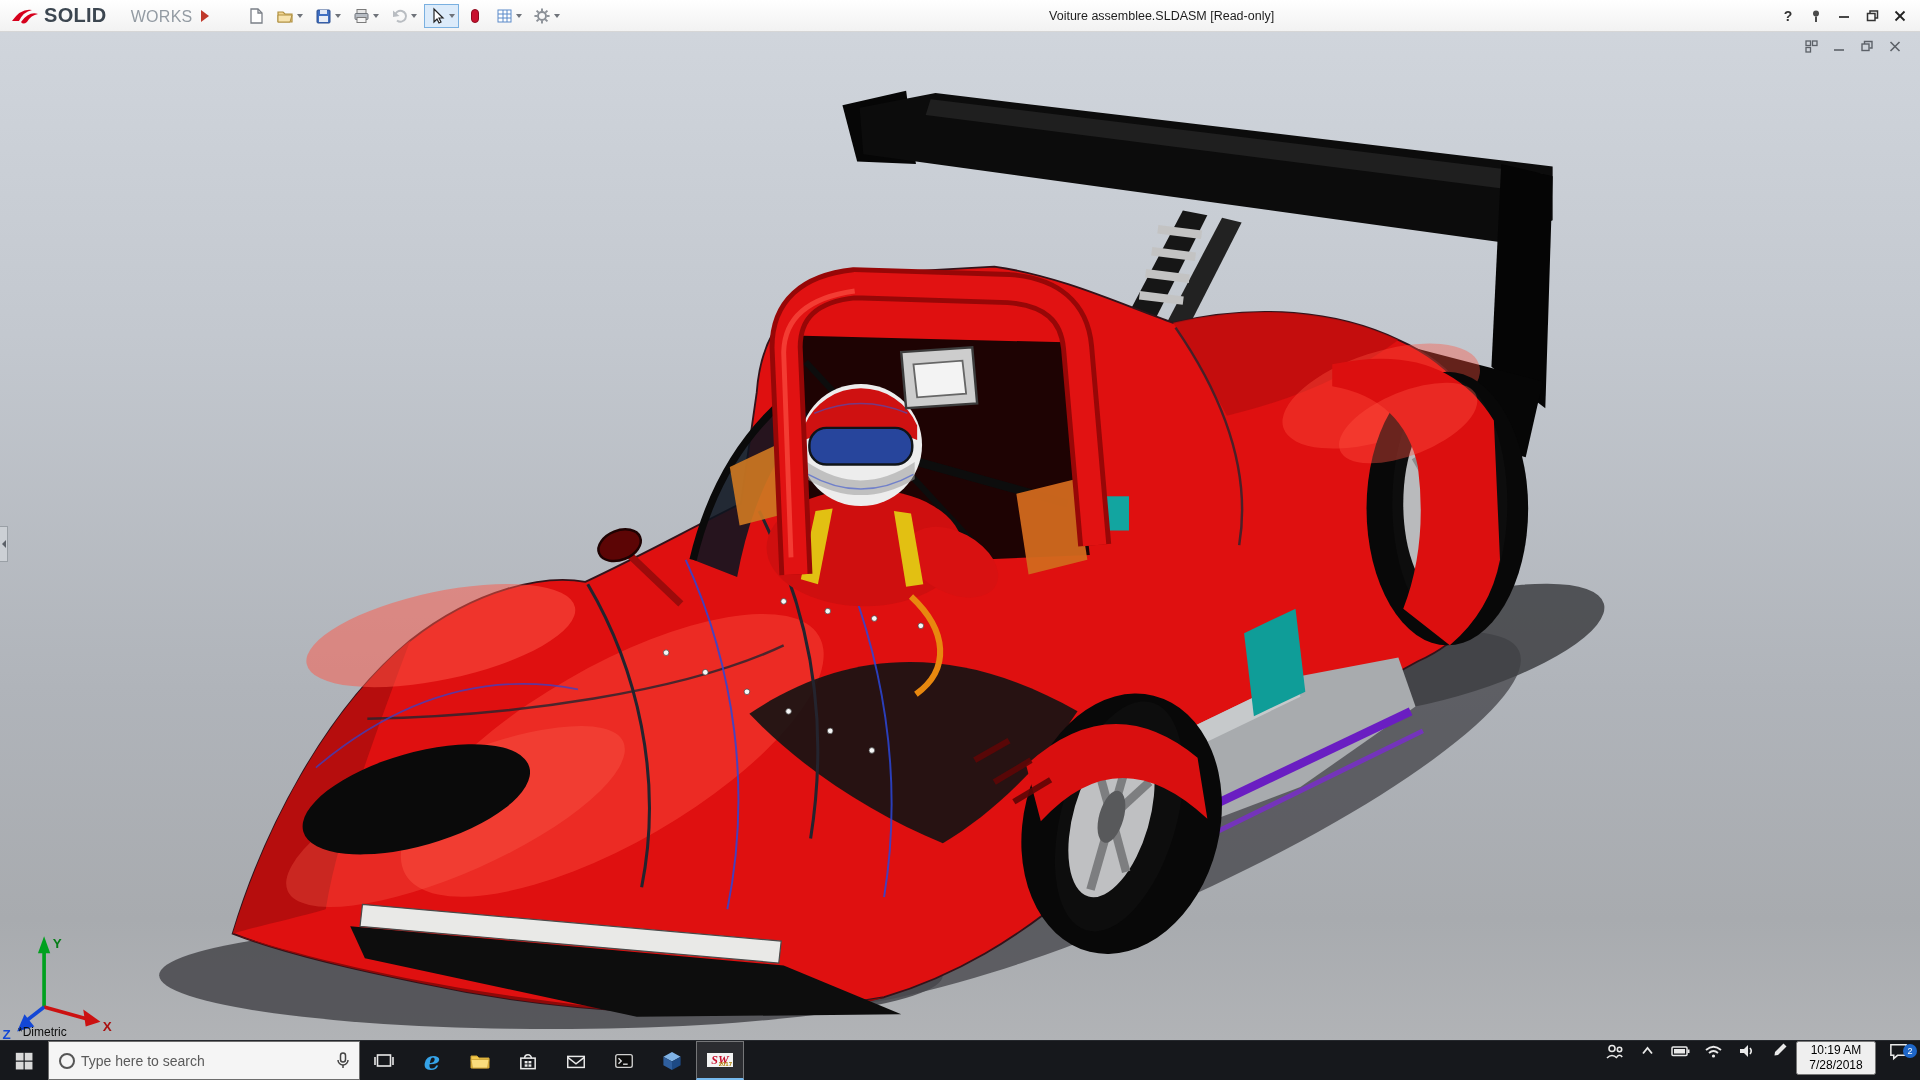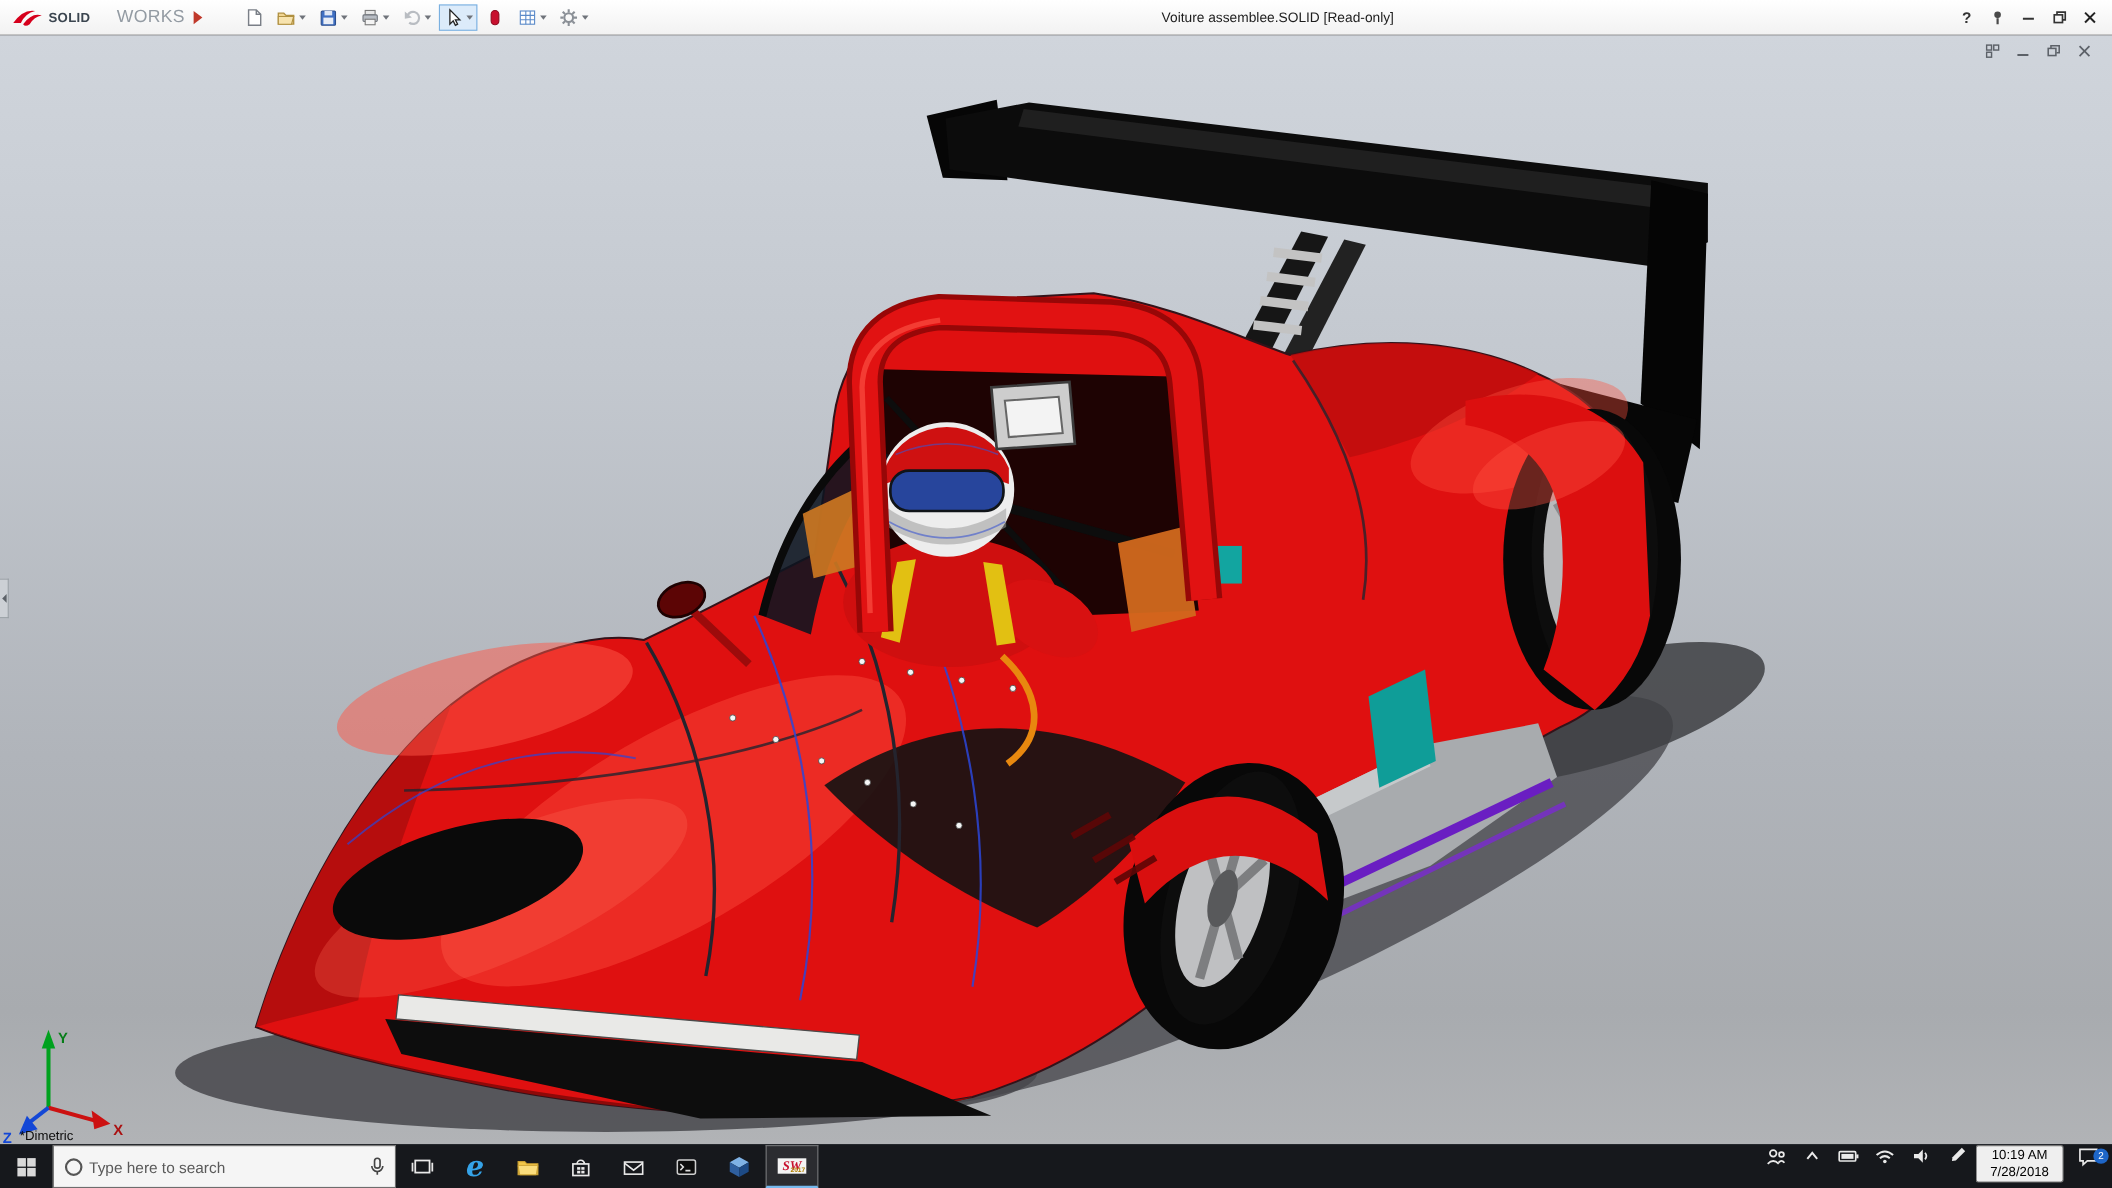--- a/index.html
+++ b/index.html
@@ -8,21 +8,21 @@
 
   
   .titlebar {
     position:absolute; top:0; left:0; right:0; height:32px;
     background:linear-gradient(#ffffff,#f2f2f2);
     border-bottom:1px solid #d6d6d6;
     display:flex; align-items:center; padding:0 6px;
     z-index:30;
   }
   .brand { display:flex; align-items:center; gap:4px; padding-left:4px; }
-  .brand-bold { font-size:12px; font-weight:bold; color:#3c4650; letter-spacing:.3px; }
+  .brand-bold { font-size:20px; font-weight:bold; color:#3c4650; letter-spacing:.3px; }
   .brand-light { font-size:16px; color:#939ba3; letter-spacing:.3px;margin-left:24px; }
   .flyout-arrow { width:0; height:0; margin-left:8px;
     border-top:6px solid transparent; border-bottom:6px solid transparent; border-left:8px solid #c0392b; }
   .tbar { display:flex; align-items:center; margin-left:34px; gap:3px; }
   .tb { display:flex; align-items:center; gap:1px; height:24px; padding:2px 3px; background:transparent; border:1px solid transparent; }
   .tb.pressed { background:#dcebfa; border:1px solid #7ab0e0; }
   .caret { width:0; height:0; border-left:3.5px solid transparent; border-right:3.5px solid transparent; border-top:4px solid #6f737a; margin-left:2px; }
   .doc-title { position:absolute; left:60.5%; transform:translateX(-50%); font-size:12.5px; color:#1d1d1d; white-space:nowrap; }
   .winctl { margin-left:auto; display:flex; align-items:center; }
   .winbtn { width:28px; height:26px; display:flex; align-items:center; justify-content:center; background:transparent; border:none; }
@@ -146,21 +146,21 @@
             <line x1="3.8" y1="3.8" x2="6" y2="6"></line>
               <line x1="13" y1="13" x2="15.2" y2="15.2"></line>
             <line x1="3.8" y1="15.2" x2="6" y2="13"></line>
               <line x1="13" y1="6" x2="15.2" y2="3.8"></line>
           </g>
         </svg>
         <span class="caret"></span>
       </button>
     </div>
 
-    <div class="doc-title">Voiture assemblee.SOLID [Read-only]</div>
+    <div class="doc-title">Voiture assemblee.SLDASM [Read-only]</div>
 
     <div class="winctl">
       <button class="winbtn">
           <span class="help-q">?</span>
         </button>
       <button class="winbtn">
         <svg width="16" height="16" viewBox="0 0 16 16">
           <circle cx="8" cy="5.5" r="3" fill="#4a4a4a"></circle>
             <line x1="8" y1="8.5" x2="8" y2="14" stroke="#4a4a4a" stroke-width="2"></line>
         </svg>

